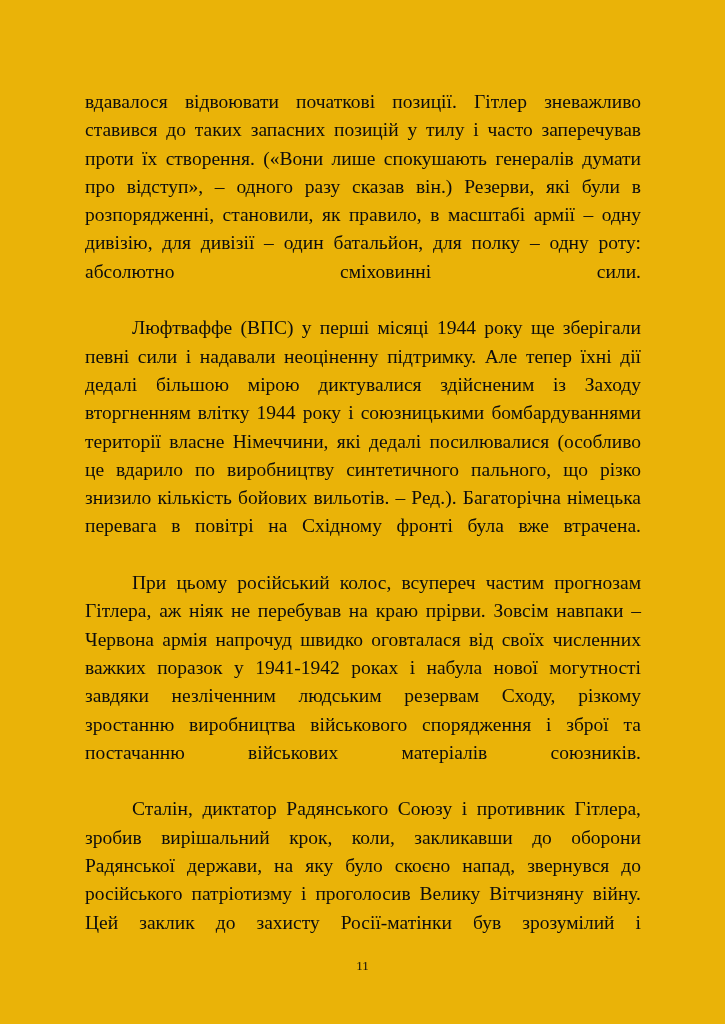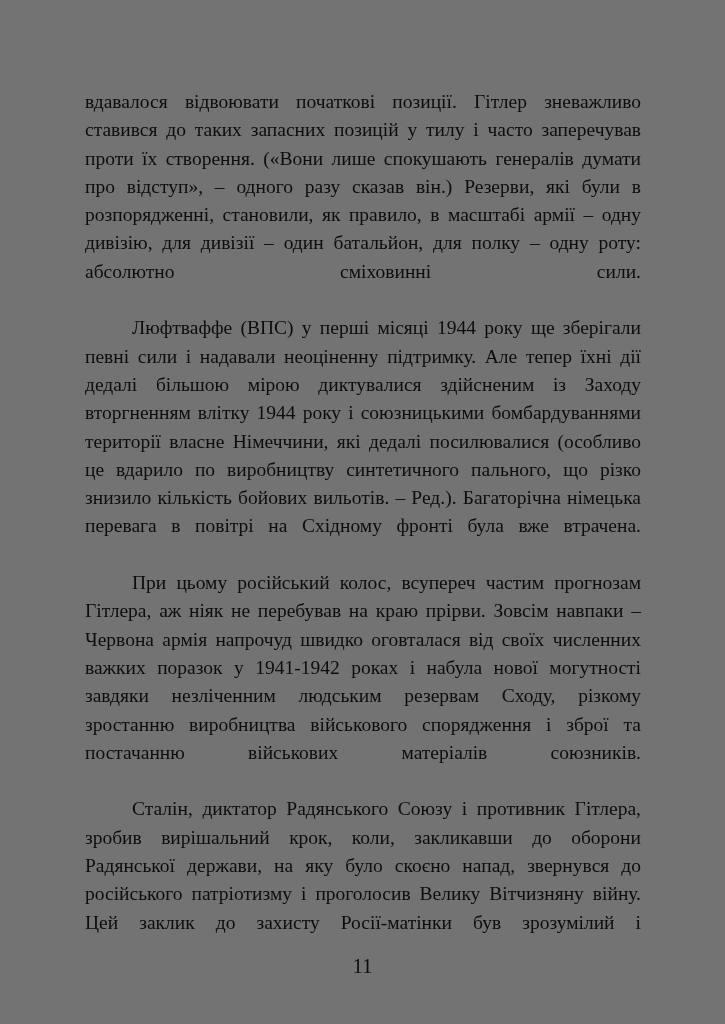--- a/index.html
+++ b/index.html
@@ -7,21 +7,21 @@
     margin: 0;
     padding: 0;
     background: #ffffff;
   }
 
   .page {
     position: relative;
     width: 725px;
     height: 1024px;
     margin: 0 auto;
-    background: #737373;
+    background: #eab308;
     overflow: hidden;
     font-family: "Liberation Serif", "DejaVu Serif", serif;
     color: #0d0d0d;
     text-decoration: underline;
   }
 
   .text-block {
     position: absolute;
     left: 85px;
     top: 88px;
@@ -46,21 +46,21 @@
     display: inline-block;
     width: 100%;
   }
 
   .page-number {
     position: absolute;
     left: 0;
     right: 0;
     top: 952px;
     text-align: center;
-    font-size: 21px;
+    font-size: 13px;
     line-height: 28.3px;
     font-family: "Liberation Serif", "DejaVu Serif", serif;
     color: #0d0d0d;
   }
 </style>
 </head>
 <body>
 
 <div class="page">
 

